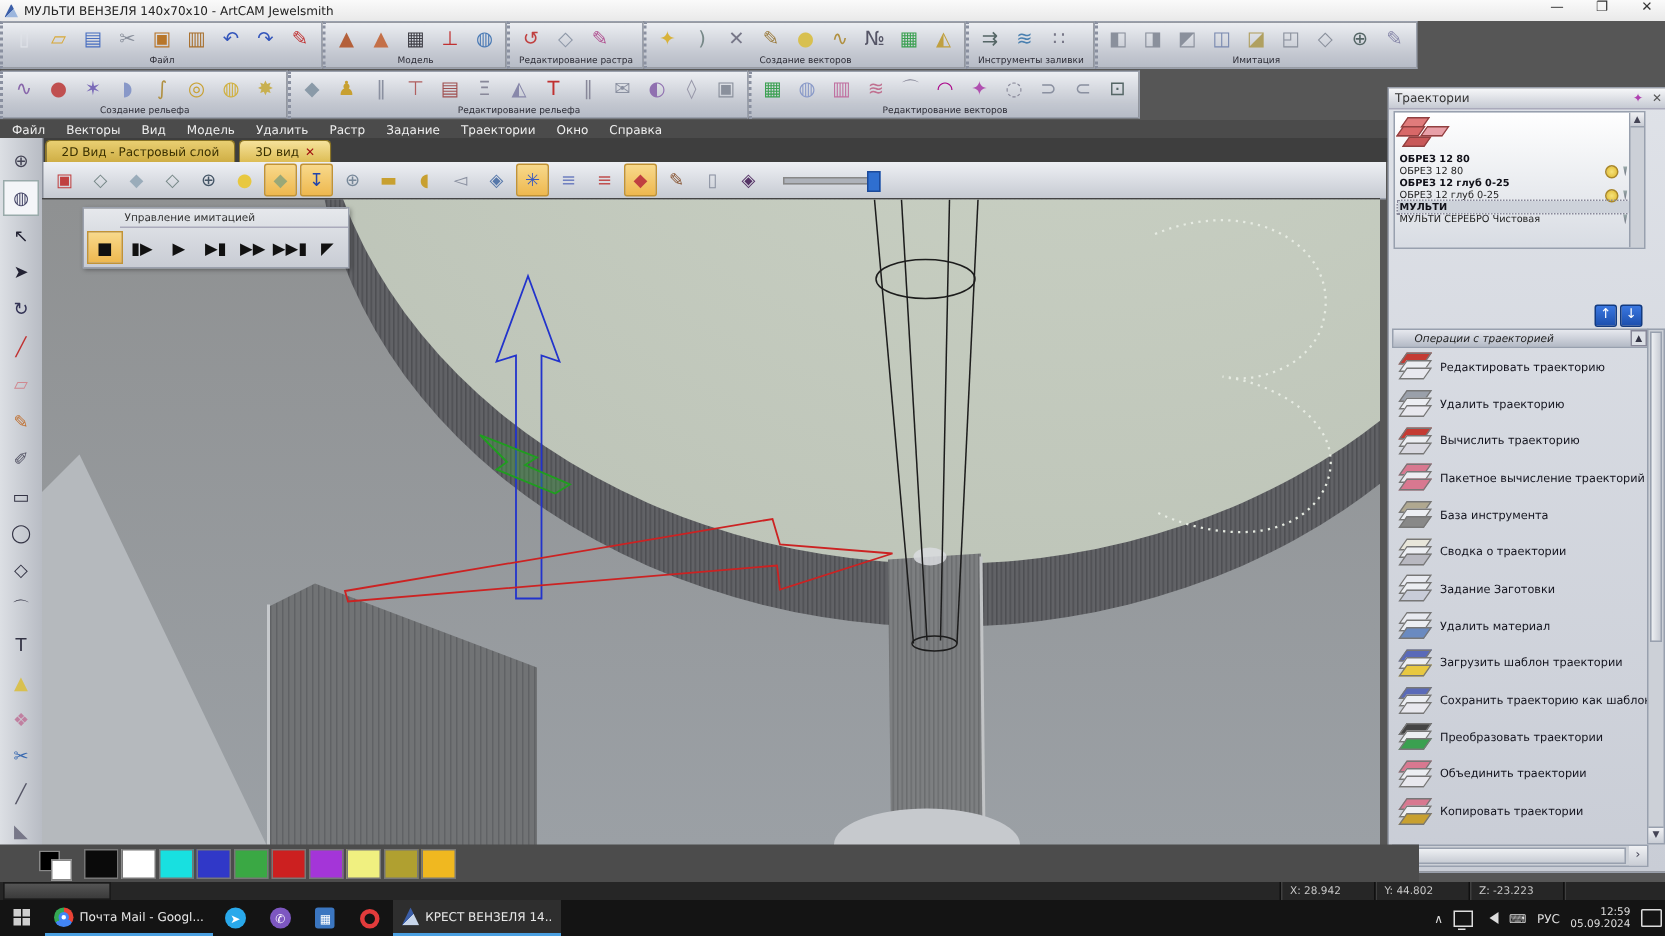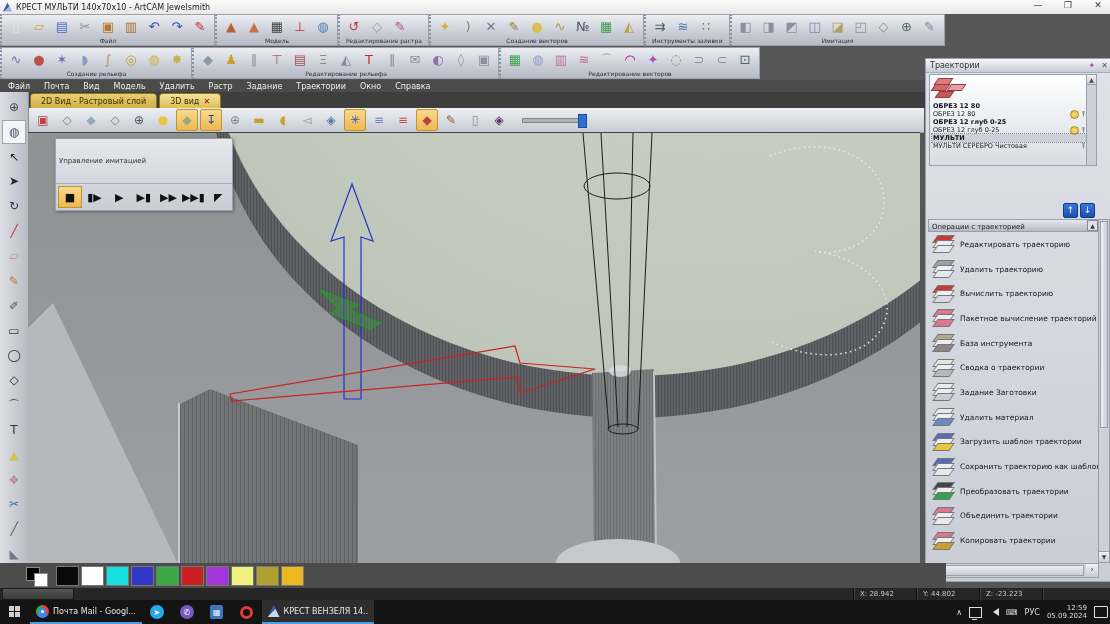--- a/index.html
+++ b/index.html
@@ -41,21 +41,21 @@
   
   .lefttb{position:absolute;top:92px;left:0;width:28px;height:471px;background:linear-gradient(90deg,#dcdfe4,#b8bcc4);
           border-right:1px solid #8a8f9a;display:flex;flex-direction:column;align-items:center;padding-top:3px;gap:1px;}
   .lic{width:22px;height:22px;display:flex;align-items:center;justify-content:center;font-size:12px;cursor:pointer;border:1px solid transparent;}
   .lic.active{background:#f4f5f8;border:1px solid #9aa;}
   
   .viewport{position:absolute;top:132px;left:28px;width:892px;height:431px;border-top:1px solid #444;cursor:crosshair;}
   
   .simpanel{position:absolute;top:138px;left:55px;width:176px;background:linear-gradient(#e6e8ec,#c8ccd4);
             border:1px solid #9aa0ac;box-shadow:1px 1px 3px rgba(0,0,0,.35);}
-  .simtitle{font-size:7px;color:#333;padding:18px 3px;border-bottom:1px solid #aab;}
+  .simtitle{font-size:7px;color:#333;padding:2px 3px;border-bottom:1px solid #aab;margin-left:24px;}
   .simbtns{display:flex;align-items:center;gap:1px;padding:2px;}
   .simb{width:22px;height:20px;display:flex;align-items:center;justify-content:center;font-size:11px;color:#111;cursor:pointer;border:1px solid transparent;}
   .simb.active{background:linear-gradient(#f8d98b,#eeb84f);border:1px solid #c29335;}
   
   .panel{position:absolute;top:58px;left:925px;width:185px;height:522px;background:linear-gradient(#dfe2e8,#c9cdd6);
          border:1px solid #9aa0ac;font-size:7px;}
   .phead{position:absolute;top:0;left:0;right:0;height:13px;background:linear-gradient(#f6f7f9,#c6cad3);
          display:flex;align-items:center;font-size:8px;color:#333;padding-left:4px;border-bottom:1px solid #aab;}
   .phead .sp{flex:1;}
   .pin{color:#b040b0;font-size:8px;margin-right:6px;cursor:pointer;}
@@ -75,21 +75,21 @@
   .tp-label{flex:1;white-space:nowrap;overflow:hidden;}
   .tp-icons{display:flex;align-items:center;gap:3px;}
   .bulb{width:7px;height:7px;border-radius:50%;background:radial-gradient(#f6e27a,#dfb92e);border:1px solid #a8862a;cursor:pointer;}
   .drill{width:3px;height:7px;background:linear-gradient(#9aa,#667);clip-path:polygon(0 0,100% 0,50% 100%);cursor:pointer;}
   .tpscroll{position:absolute;top:0;right:0;bottom:0;width:9px;background:#ccd0d7;border-left:1px solid #98a0ae;}
   .tpscroll .up{height:9px;background:linear-gradient(#f0f1f4,#c9cdd5);border-bottom:1px solid #98a0ae;text-align:center;font-size:6px;color:#445;cursor:pointer;line-height:9px;}
   .updown{position:absolute;top:144px;right:16px;display:flex;gap:2px;}
   .udbtn{width:13px;height:13px;background:linear-gradient(#3a77e0,#1c4fae);border:1px solid #123a80;color:#fff;
          font-size:9px;line-height:13px;text-align:center;border-radius:2px;cursor:pointer;}
   .opshead{position:absolute;top:160px;left:2px;right:12px;height:11px;background:linear-gradient(#e6e8ee,#b4bac6);
-           border:1px solid #98a0ae;display:flex;align-items:flex-end;font-size:7px;color:#222;padding-left:3px;}
+           border:1px solid #98a0ae;display:flex;align-items:center;font-size:7px;color:#222;padding-left:14px;font-style:italic;}
   .opshead .sp{flex:1;}
   .collapse{width:9px;height:9px;border:1px solid #889;background:#dde0e6;font-size:6px;line-height:9px;text-align:center;color:#334;cursor:pointer;}
   .opslist{position:absolute;top:173px;left:2px;right:12px;bottom:18px;display:flex;flex-direction:column;}
   .op-row{height:24.7px;display:flex;align-items:center;gap:4px;cursor:pointer;padding-left:4px;}
   .op-icon{position:relative;width:24px;height:20px;flex:0 0 24px;}
   .op-icon .s{position:absolute;left:3px;width:15px;height:6px;transform:skewX(-35deg);border:0.5px solid #777;}
   .op-icon .sa{top:1px;} .op-icon .sb{top:6px;background:#eceef2;} .op-icon .sc{top:11px;}
   .op-label{font-size:7.5px;color:#14141e;white-space:nowrap;}
   .pvscroll{position:absolute;top:160px;right:1px;bottom:18px;width:10px;background:#ccd0d7;border:1px solid #98a0ae;}
   .pvscroll .dn{position:absolute;bottom:0;left:0;right:0;height:10px;background:linear-gradient(#f0f1f4,#c9cdd5);
@@ -134,21 +134,21 @@
   .noteico{width:12px;height:10px;border:1px solid #ddd;border-radius:1px;cursor:pointer;}
   .bold{font-weight:bold;}
 </style>
 </head>
 <body>
 
 <div id="app">
 
   <div class="titlebar">
     <span class="appico"></span>
-    <span>КРЕСТ МУЛЬТИ 140x70x10 - ArtCAM Jewelsmith</span>
+    <span>МУЛЬТИ ВЕНЗЕЛЯ 140x70x10 - ArtCAM Jewelsmith</span>
     <span class="wctrls">
       <span>—</span>
       <span>❐</span>
       <span>✕</span>
     </span>
   </div>
 
   <div class="ribbon">
     <div class="rrow rrow1">
       <div class="rgroup">
@@ -267,21 +267,21 @@
             <span class="ric" style="color: rgb(85, 102, 102);">⊡</span>
           </div>
         <div class="rlabel">Редактирование векторов</div>
       </div>
     </div>
   </div>
 
   <div class="menubar">
 
   <span class="mitem">Файл</span>
-      <span class="mitem">Почта</span>
+      <span class="mitem">Векторы</span>
       <span class="mitem">Вид</span>
       <span class="mitem">Модель</span>
       <span class="mitem">Удалить</span>
       <span class="mitem">Растр</span>
       <span class="mitem">Задание</span>
       <span class="mitem">Траектории</span>
       <span class="mitem">Окно</span>
       <span class="mitem">Справка</span>
     </div>
 

